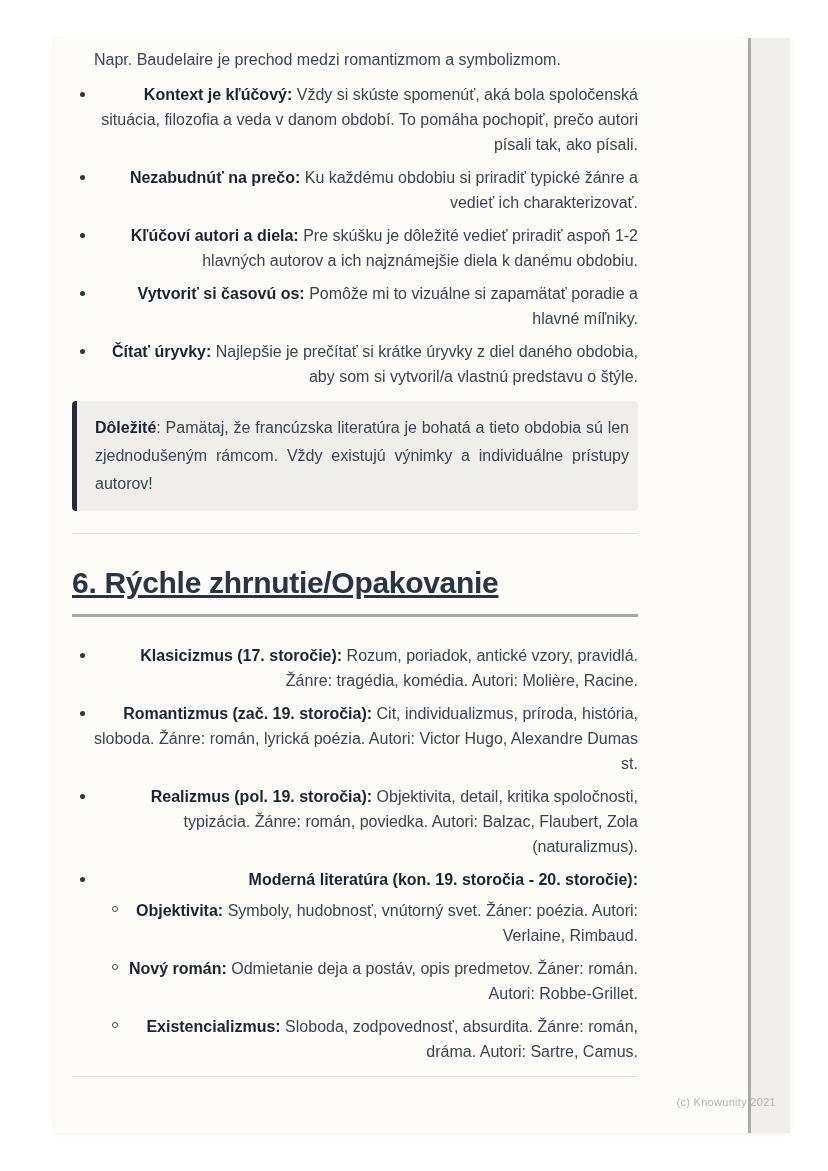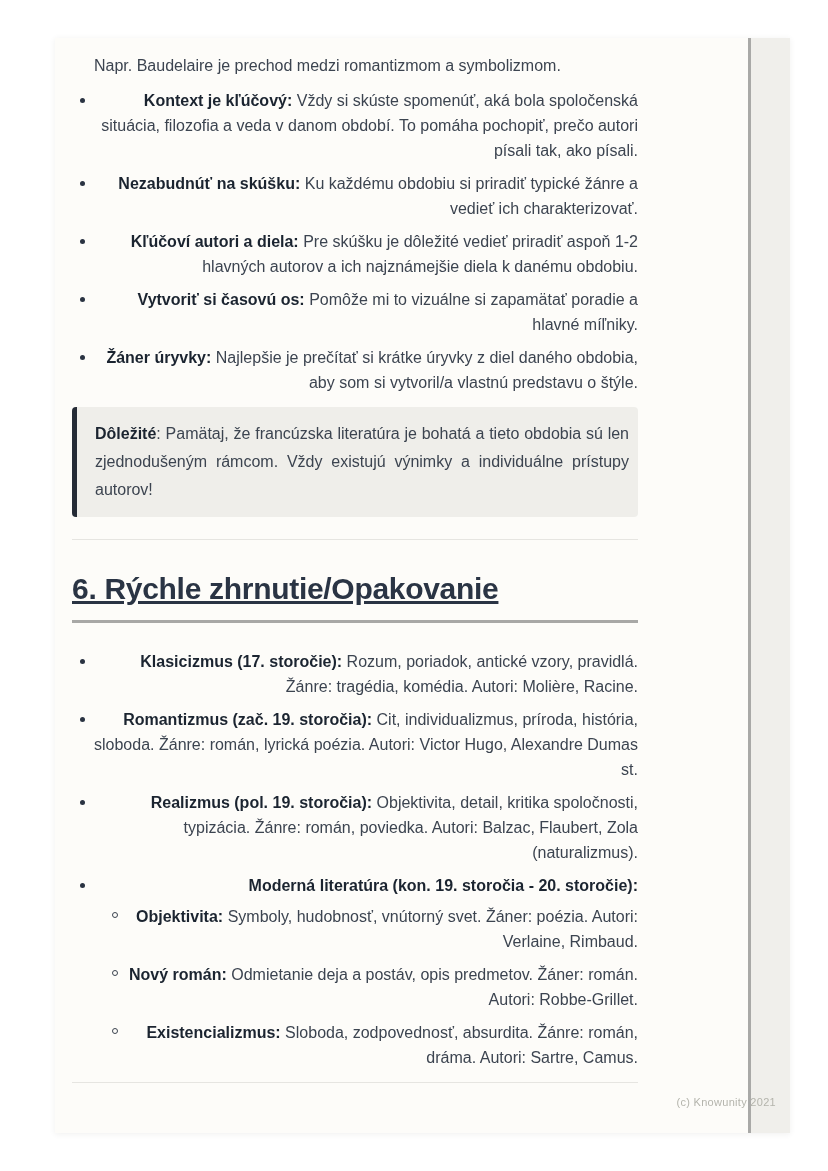--- a/index.html
+++ b/index.html
@@ -18,21 +18,21 @@
     box-shadow: 0 1px 6px rgba(70,70,55,0.08);
   }
   .content {
     position: absolute;
     left: 17px; top: 5px;
     width: 566px;
     font-size: 16px;
     line-height: 25px;
     color: #3c4450;
   }
-  .intro-para { margin: 10px 0 10px 22px; }
+  .intro-para { margin: 4px 0 10px 22px; }
   ul { list-style: none; margin: 0; padding: 0 0 0 22px; text-align: right; }
   ul.tips > li, ul.summary > li { position: relative; margin-bottom: 8px; }
   ul.tips > li::before, ul.summary > li::before {
     content: ""; position: absolute; left: -14px; top: 10px;
     width: 5px; height: 5px; border-radius: 50%;
     background: #2a3342;
   }
   b { color: #1b2430; font-weight: bold; }
   ul.sub { padding-left: 33px; margin-top: 6px; }
   ul.sub > li { position: relative; margin-bottom: 8px; }
@@ -96,33 +96,33 @@
   <div class="content">
 
     <p class="intro-para">Napr. Baudelaire je prechod medzi romantizmom a symbolizmom.</p>
 
     <ul class="tips">
       <li>
         <b>Kontext je kľúčový:</b>
         <span>Vždy si skúste spomenúť, aká bola spoločenská situácia, filozofia a veda v danom období. To pomáha pochopiť, prečo autori písali tak, ako písali.</span>
       </li>
       <li>
-        <b>Nezabudnúť na skúšku:</b>
+        <b>Nezabudnúť na prečo:</b>
         <span>Ku každému obdobiu si priradiť typické žánre a vedieť ich charakterizovať.</span>
       </li>
       <li>
         <b>Kľúčoví autori a diela:</b>
         <span>Pre skúšku je dôležité vedieť priradiť aspoň 1-2 hlavných autorov a ich najznámejšie diela k danému obdobiu.</span>
       </li>
       <li>
         <b>Vytvoriť si časovú os:</b>
         <span>Pomôže mi to vizuálne si zapamätať poradie a hlavné míľniky.</span>
       </li>
       <li>
-        <b>Žáner úryvky:</b>
+        <b>Čítať úryvky:</b>
         <span>Najlepšie je prečítať si krátke úryvky z diel daného obdobia, aby som si vytvoril/a vlastnú predstavu o štýle.</span>
       </li>
     </ul>
 
     <div class="callout">
       <p><b>Dôležité</b><span>: Pamätaj, že francúzska literatúra je bohatá a tieto obdobia sú len zjednodušeným rámcom. Vždy existujú výnimky a individuálne prístupy autorov!</span></p>
     </div>
 
     <hr class="thin">
 

